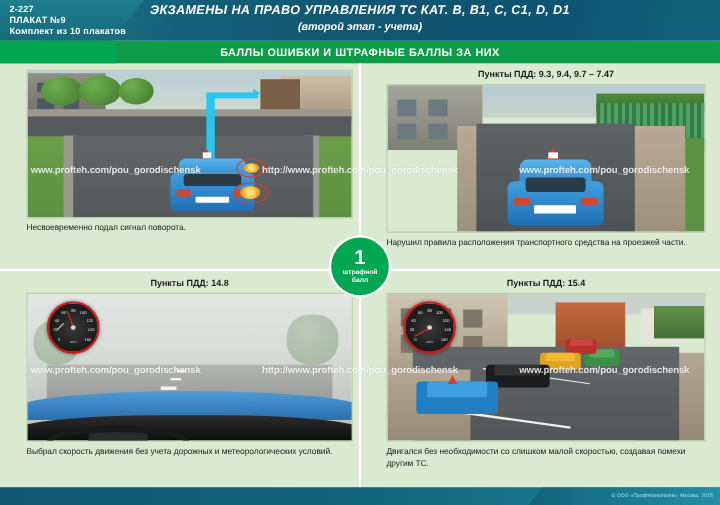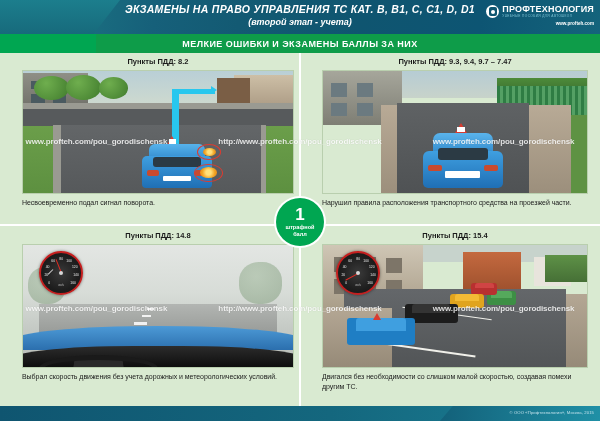--- a/index.html
+++ b/index.html
@@ -316,45 +316,41 @@
   .footer-copy {
     position:absolute; right:6px; top:3.5px;
     color:#bfe0ea; font-size:4.2px; white-space:nowrap; letter-spacing:.1px;
   }
 </style>
 </head>
 <body>
 
 <div class="header">
   <div class="hdr-left-block"></div>
+  <div class="hdr-code">
+    <div>2-227</div>
+    <div>ПЛАКАТ №9</div>
+    <div>Комплект из 10 плакатов</div>
+  </div>
   <div class="hdr-title-wrap">
     <div class="hdr-title">ЭКЗАМЕНЫ НА ПРАВО УПРАВЛЕНИЯ ТС КАТ. B, B1, C, C1, D, D1</div>
     <div class="hdr-subtitle">(второй этап - учета)</div>
   </div>
-  <div class="logo-wrap">
-    <div class="logo-mark"></div>
-    <div class="logo-text-col">
-      <div class="logo-name">ПРОФТЕХНОЛОГИЯ</div>
-      <div class="logo-slogan">УЧЕБНЫЕ ПОСОБИЯ ДЛЯ АВТОШКОЛ</div>
-      <div class="logo-url">www.profteh.com</div>
-    </div>
-  </div>
 </div>
 
 <div class="banner">
   <div class="banner-accent"></div>
-  <div class="banner-text">МЕЛКИЕ ОШИБКИ И ЭКЗАМЕНЫ БАЛЛЫ ЗА НИХ</div>
+  <div class="banner-text">БАЛЛЫ ОШИБКИ И ШТРАФНЫЕ БАЛЛЫ ЗА НИХ</div>
 </div>
 
 <div class="board"></div>
 <div class="divider-v"></div>
 <div class="divider-h"></div>
 
 <div class="panel panel-p1">
-  <div class="panel-title">Пункты ПДД: 8.2</div>
   <div class="photo photo-h1">
     <div class="sc1-sky"></div>
     <div class="sc1-bldg-l"></div>
     <div class="sc1-bldg-l-win" style="left:3%;top:8%;width:5%;height:7%;"></div>
     <div class="sc1-bldg-l-win" style="left:11%;top:8%;width:5%;height:7%;"></div>
     <div class="sc1-bldg-l-win" style="left:3%;top:19%;width:5%;height:7%;"></div>
     <div class="sc1-bldg-l-win" style="left:11%;top:19%;width:5%;height:7%;"></div>
     <div class="sc1-bldg-r"></div>
     <div class="sc1-bldg-r2"></div>
     <div class="sc1-sidewalk-far"></div>

